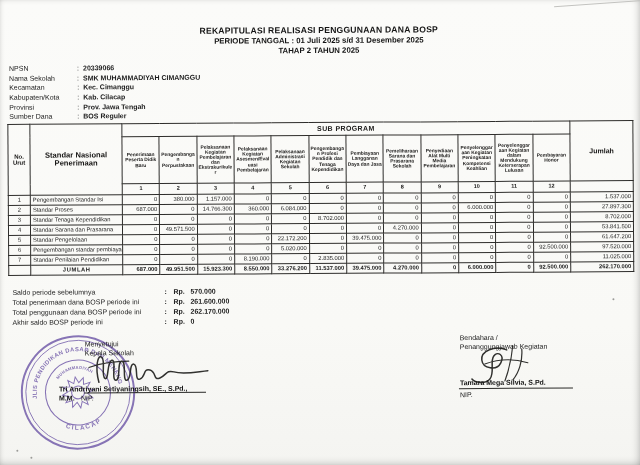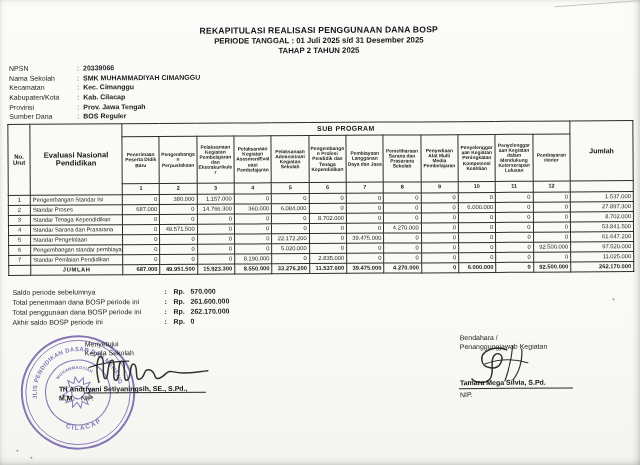--- a/index.html
+++ b/index.html
@@ -121,21 +121,21 @@
           <col style="width: 37.33px;">
           <col style="width: 37.33px;">
           <col style="width: 37.33px;">
           <col style="width: 37.33px;">
           <col style="width: 63px;">
         </colgroup>
         <thead>
           <tr>
             <th class="h-no" rowspan="3">No.
 Urut</th>
-            <th class="h-snp" rowspan="3">Evaluasi Nasional Pendidikan</th>
+            <th class="h-snp" rowspan="3">Standar Nasional Penerimaan</th>
             <th class="h-sub" colspan="12">SUB PROGRAM</th>
             <th class="h-jml" rowspan="2">Jumlah</th>
           </tr>
           <tr>
             <th class="h-col">Penerimaan Peserta Didik Baru</th>
             <th class="h-col">Pengembangan Perpustakaan</th>
             <th class="h-col">Pelaksanaan Kegiatan Pembelajaran dan Ekstrakurikuler</th>
             <th class="h-col">Pelaksanaan Kegiatan Asesmen/Evaluasi Pembelajaran</th>
             <th class="h-col">Pelaksanaan Administrasi Kegiatan Sekolah</th>
             <th class="h-col">Pengembangan Profesi Pendidik dan Tenaga Kependidikan</th>

